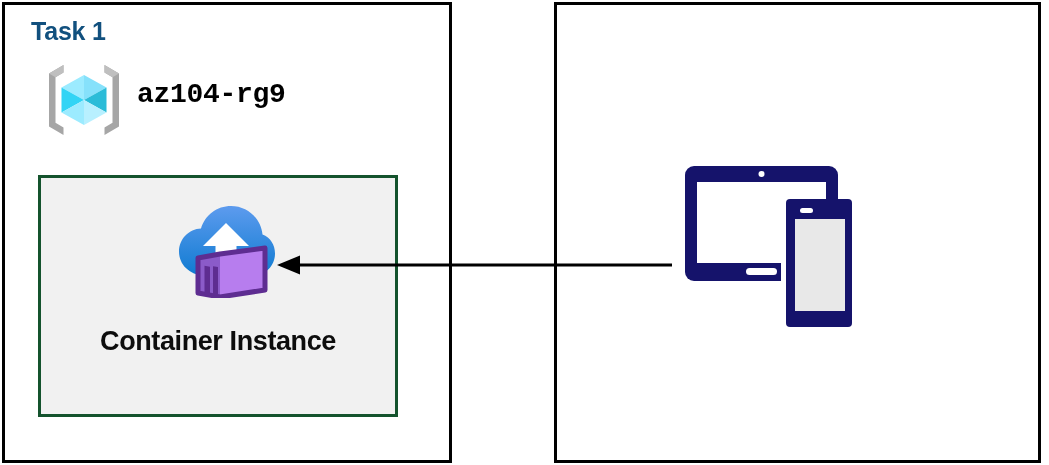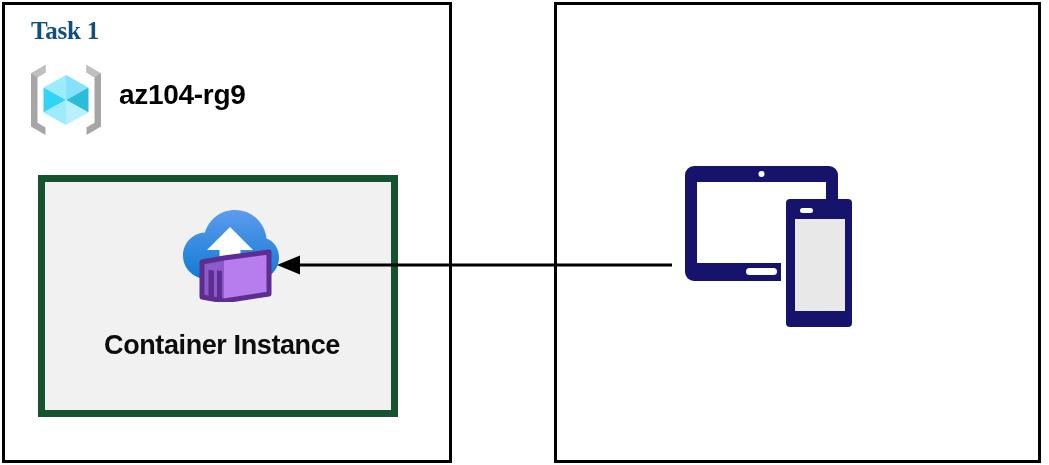--- a/index.html
+++ b/index.html
@@ -40,30 +40,31 @@
   }
 
   .panel-title {
     position: absolute;
     font-size: 25px;
     font-weight: bold;
     color: #11507E;
     letter-spacing: -0.2px;
     white-space: nowrap;
   }
-  #title-task1 { left: 31px; top: 17px; font-family: Liberation Serif, serif; }
+  #title-task1 { left: 31px; top: 17px; }
   #title-task2 { left: 585px; top: 17px; }
 
   
   #rg-row {
     position: absolute;
-    left: 26px;
+    left: 44px;
     top: 62px;
     width: 300px;
     height: 80px;
+    font-family: Liberation Mono, monospace;
   }
   #rg-icon {
     position: absolute;
     left: 0px;
     top: 0px;
     width: 80px;
     height: 76px;
   }
   #rg-label {
     position: absolute;
@@ -77,21 +78,21 @@
   }
 
   
   #resource-box {
     position: absolute;
     left: 38px;
     top: 175px;
     width: 360px;
     height: 242px;
     box-sizing: border-box;
-    border: 7px solid #14532d;
+    border: 3px solid #14532d;
     background: #F1F1F1;
   }
   #aci-icon {
     position: absolute;
     left: 135px;
     top: 20px;
     width: 100px;
     height: 100px;
   }
   #aci-label {

